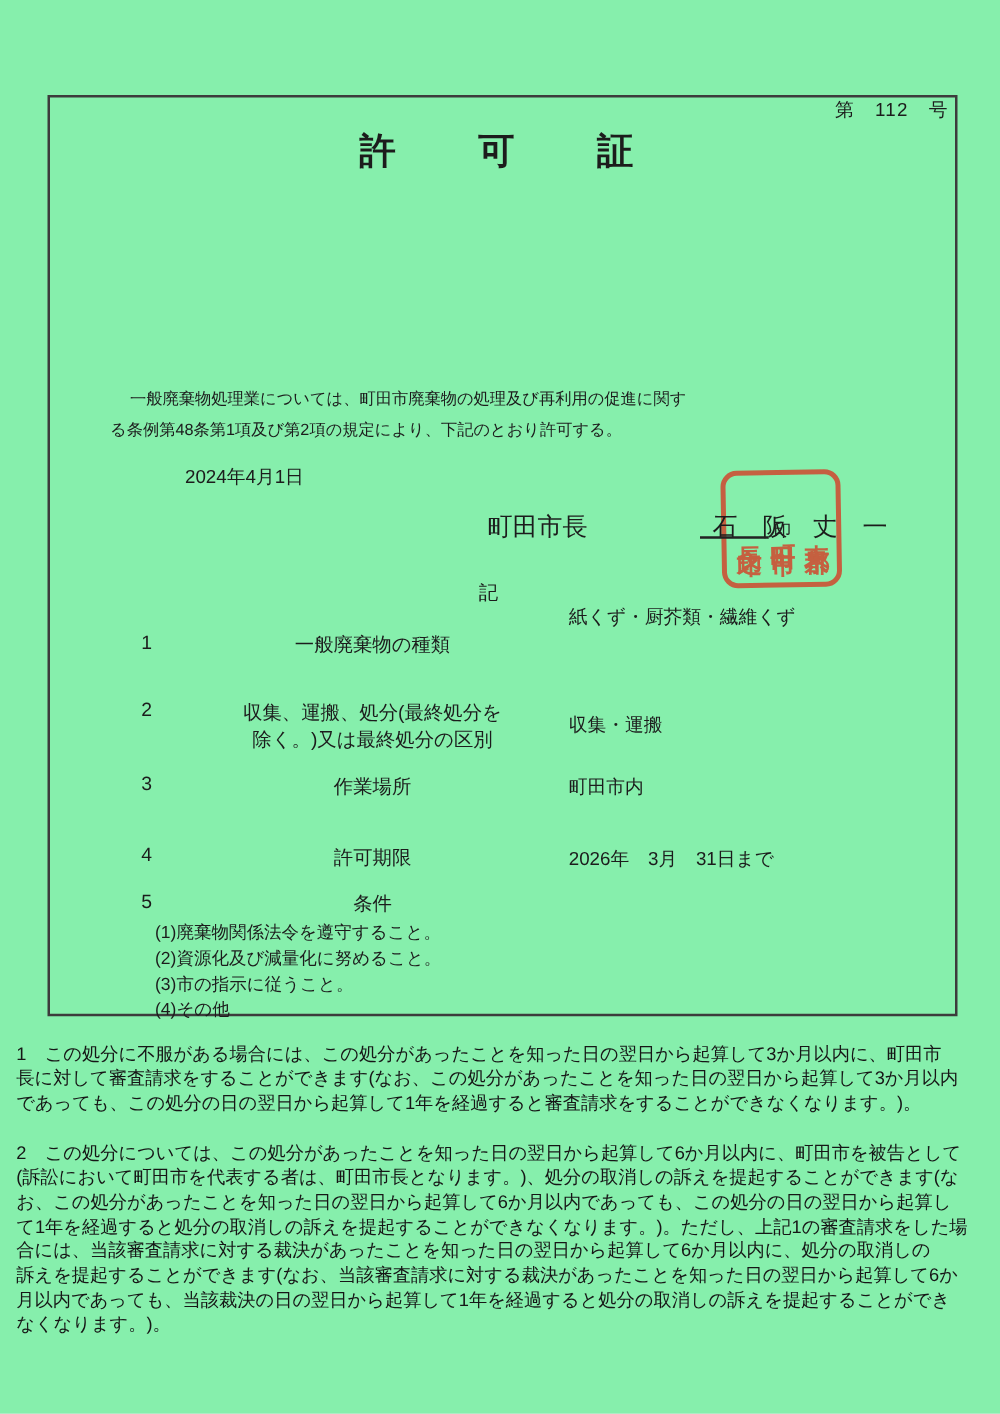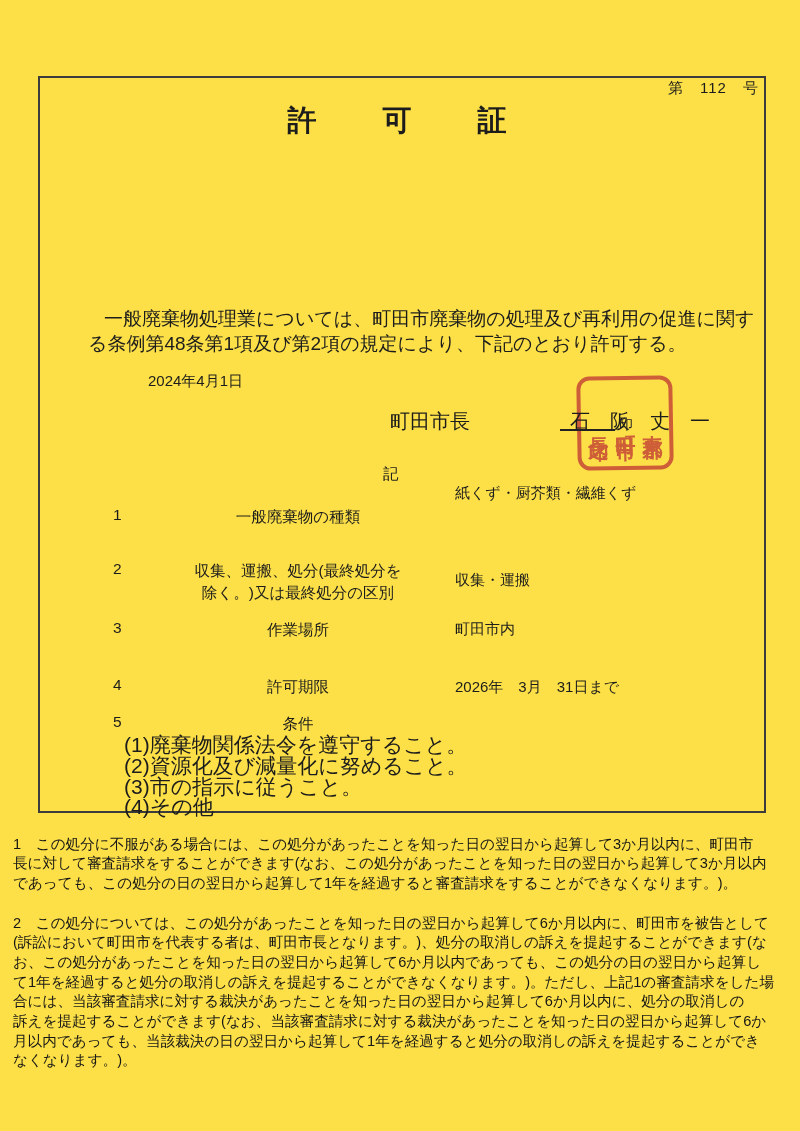--- a/index.html
+++ b/index.html
@@ -5,21 +5,21 @@
   :root{
     --seal-red:#cb5437;
     --ink:#1c1c1c;
     --border-gray:#3c3c3c;
   }
   *{margin:0;padding:0;box-sizing:border-box;}
   html,body{background:#e9e9e9;}
   .page{
     position:relative;
     width:800px;height:1131px;
-    background:#fde047;
+    background:#86efac;
     margin:0 auto;
     font-family:"Liberation Sans","DejaVu Sans",sans-serif;
     color:var(--ink);
     overflow:hidden;
   }
   .border-box{
     position:absolute;
     left:38px;top:76px;
     width:728px;height:737px;
     border:2px solid var(--border-gray);
@@ -48,21 +48,21 @@
     position:absolute;
     left:345px;top:169px;
     font-size:15px;
     line-height:24.5px;
     white-space:pre;
   }
   .permit-body{
     position:absolute;
     left:88px;top:306px;
     width:668px;
-    font-size:19px;
+    font-size:13px;
     line-height:25px;
     white-space:pre-line;
     text-indent:16px;
   }
   .issue-date{
     position:absolute;
     left:148px;top:372px;
     font-size:15px;
   }
   .mayor-line{
@@ -129,21 +129,21 @@
   .item-value{
     position:absolute;
     left:455px;
     font-size:15px;
     font-weight:500;
     white-space:pre;
   }
   .conditions{
     position:absolute;
     left:124px;top:735px;
-    font-size:21px;
+    font-size:14px;
     line-height:20.8px;
     white-space:pre-line;
   }
   .footer-notes{
     position:absolute;
     left:13px;top:815px;
     width:779px;
     font-size:14.6px;
     line-height:19.7px;
     white-space:pre-line;

